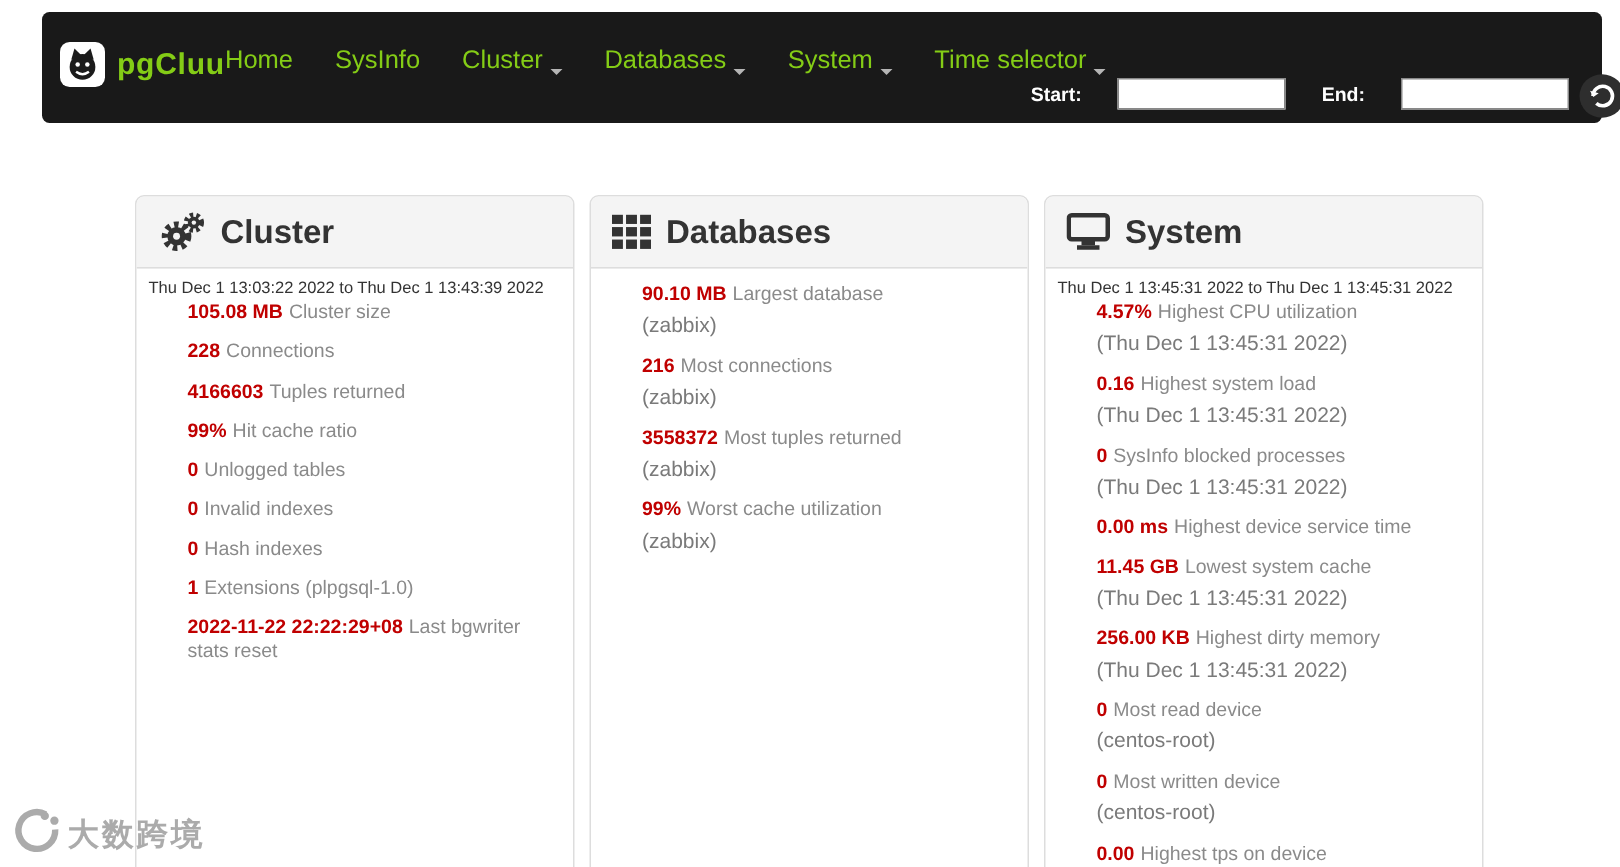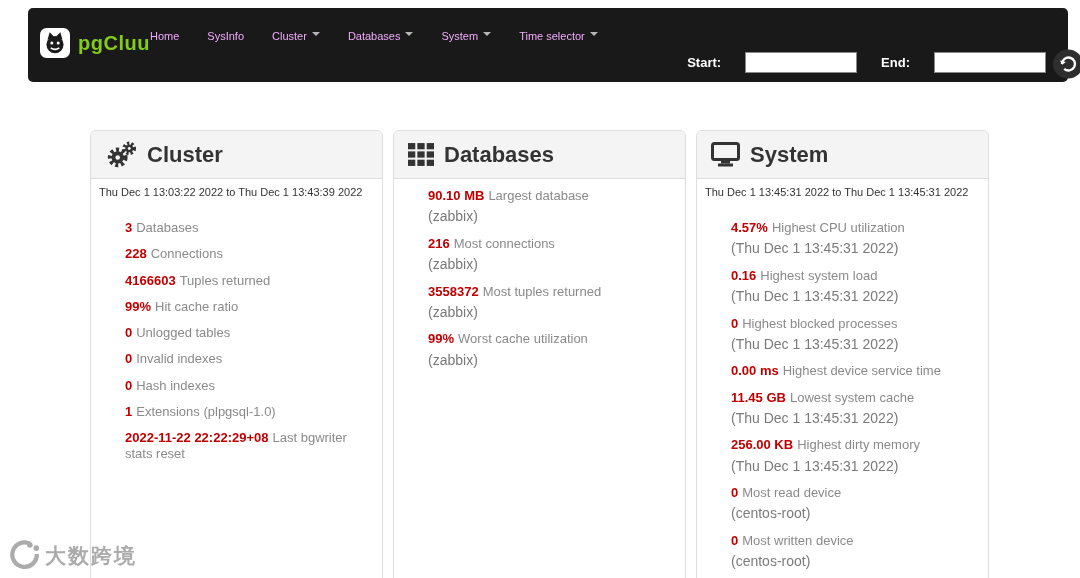--- a/index.html
+++ b/index.html
@@ -5,37 +5,37 @@
   * { margin:0; padding:0; box-sizing:border-box; }
   html,body { width:1080px; height:578px; background:#fff; overflow:hidden; position:relative;
     font-family:"Liberation Sans", sans-serif; }
 
   
   .navbar { position:absolute; left:28px; top:8px; width:1040px; height:74px;
     background:#191919; border-radius:5px; }
   .brand { position:absolute; left:12px; top:20px; display:flex; align-items:center; gap:8px; cursor:pointer; }
   .brand-text { color:#84cc16; font-size:20px; font-weight:bold; letter-spacing:0.5px; }
   .menu { position:absolute; left:122px; top:22px; display:flex; gap:28px; }
-  .menu-item { display:flex; align-items:flex-start; gap:5px; color:#f0abfc; font-size:11px; cursor:pointer; text-decoration:none; }
+  .menu-item { display:flex; align-items:flex-end; gap:5px; color:#84cc16; font-size:17px; cursor:pointer; text-decoration:none; }
   .caret { width:0; height:0; border-left:4px solid transparent; border-right:4px solid transparent;
     border-top:4px solid #b5b5b5; display:inline-block; margin-top:2px; }
   .time-form { position:absolute; right:22px; bottom:9px; display:flex; align-items:center; gap:24px; }
   .time-form label { color:#fff; font-size:13px; font-weight:bold; }
   .time-input { width:112px; height:21px; border:1px solid #888; background:#fff; font-size:12px; padding:0 4px; }
   .refresh-icon { position:absolute; left:1051px; top:48px; cursor:pointer; }
 
   
   .panels { position:absolute; left:90px; top:130px; display:flex; gap:10px; }
   .panel { width:293px; height:540px; background:#fff; border:1px solid #ddd; border-radius:6px; overflow:hidden; }
   .panel-header { height:48px; background:#f4f4f4; border-bottom:1px solid #ddd;
     display:flex; align-items:center; gap:10px; padding:0 14px; }
   .panel-title { font-size:22px; font-weight:bold; color:#333; }
   .panel-icon { display:flex; align-items:center; }
   .panel-body { padding:7px 6px 10px 6px; }
-  .panel-period { font-size:11px; color:#333; margin:0 0 20px 2px; }
+  .panel-period { font-size:11px; color:#333; margin:0 0 0 2px; }
   .panel-period:empty { display:none; margin:0; }
   .stats { margin-left:28px; padding-top:2px; }
   .stat { margin-bottom:10px; font-size:13px; line-height:1.25; color:#8a8a8a; padding-right:8px; }
   .stat-value { color:#c00000; font-weight:bold; }
   .stat-label { color:#8a8a8a; margin-left:4px; }
   .stat-sub { font-size:14px; color:#7a7a7a; margin-top:4px; }
 
   
   .watermark { position:absolute; left:8px; bottom:4px; display:flex; align-items:center; gap:5px; opacity:0.75;text-align:center; }
   .wm-text { font-size:21px; font-weight:bold; color:#8f8f8f; letter-spacing:2px;
@@ -113,21 +113,21 @@
           <circle cx="29" cy="9" r="6" fill="none" stroke="#333" stroke-width="4.5" stroke-dasharray="2.6 2.4"></circle>
           <circle cx="29" cy="9" r="4.8" fill="#333"></circle>
           <circle cx="29" cy="9" r="1.8" fill="#f4f4f4"></circle>
         </svg>
       </span>
       <h2 class="panel-title">Cluster</h2>
     </header>
     <div class="panel-body">
       <div class="panel-period">Thu Dec 1 13:03:22 2022 to Thu Dec 1 13:43:39 2022</div>
       <div class="stats">
-          <div class="stat"><span class="stat-value">3</span><span class="stat-label">Databases</span></div>
+          <div class="stat"><span class="stat-value">105.08 MB</span><span class="stat-label">Cluster size</span></div>
           <div class="stat"><span class="stat-value">228</span><span class="stat-label">Connections</span></div>
           <div class="stat"><span class="stat-value">4166603</span><span class="stat-label">Tuples returned</span></div>
           <div class="stat"><span class="stat-value">99%</span><span class="stat-label">Hit cache ratio</span></div>
           <div class="stat"><span class="stat-value">0</span><span class="stat-label">Unlogged tables</span></div>
           <div class="stat"><span class="stat-value">0</span><span class="stat-label">Invalid indexes</span></div>
           <div class="stat"><span class="stat-value">0</span><span class="stat-label">Hash indexes</span></div>
           <div class="stat"><span class="stat-value">1</span><span class="stat-label">Extensions (plpgsql-1.0)</span></div>
           <div class="stat"><span class="stat-value">2022-11-22 22:22:29+08</span><span class="stat-label">Last bgwriter stats reset</span></div>
         </div>
     </div>
@@ -172,21 +172,21 @@
           <rect x="7" y="21.5" width="15" height="3" fill="#333"></rect>
         </svg>
       </span>
       <h2 class="panel-title">System</h2>
     </header>
     <div class="panel-body">
       <div class="panel-period">Thu Dec 1 13:45:31 2022 to Thu Dec 1 13:45:31 2022</div>
       <div class="stats">
           <div class="stat"><span class="stat-value">4.57%</span><span class="stat-label">Highest CPU utilization</span><div class="stat-sub">(Thu Dec 1 13:45:31 2022)</div></div>
           <div class="stat"><span class="stat-value">0.16</span><span class="stat-label">Highest system load</span><div class="stat-sub">(Thu Dec 1 13:45:31 2022)</div></div>
-          <div class="stat"><span class="stat-value">0</span><span class="stat-label">Highest blocked processes</span><div class="stat-sub">(Thu Dec 1 13:45:31 2022)</div></div>
+          <div class="stat"><span class="stat-value">0</span><span class="stat-label">SysInfo blocked processes</span><div class="stat-sub">(Thu Dec 1 13:45:31 2022)</div></div>
           <div class="stat"><span class="stat-value">0.00 ms</span><span class="stat-label">Highest device service time</span></div>
           <div class="stat"><span class="stat-value">11.45 GB</span><span class="stat-label">Lowest system cache</span><div class="stat-sub">(Thu Dec 1 13:45:31 2022)</div></div>
           <div class="stat"><span class="stat-value">256.00 KB</span><span class="stat-label">Highest dirty memory</span><div class="stat-sub">(Thu Dec 1 13:45:31 2022)</div></div>
           <div class="stat"><span class="stat-value">0</span><span class="stat-label">Most read device</span><div class="stat-sub">(centos-root)</div></div>
           <div class="stat"><span class="stat-value">0</span><span class="stat-label">Most written device</span><div class="stat-sub">(centos-root)</div></div>
           <div class="stat"><span class="stat-value">0.00</span><span class="stat-label">Highest tps on device</span></div>
         </div>
     </div>
   </section>
 

